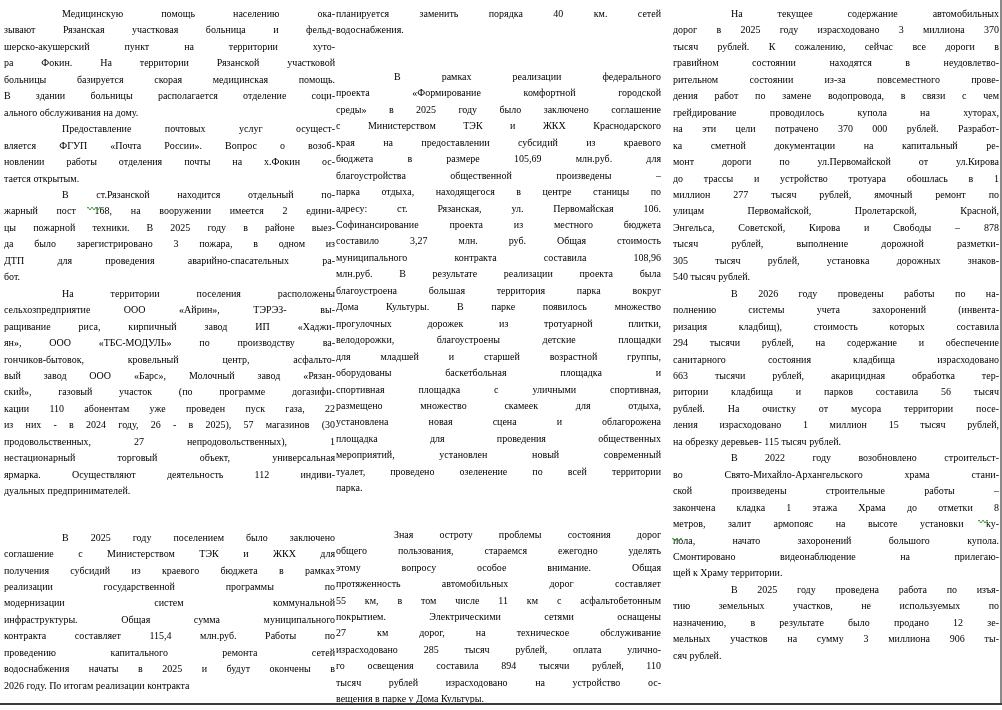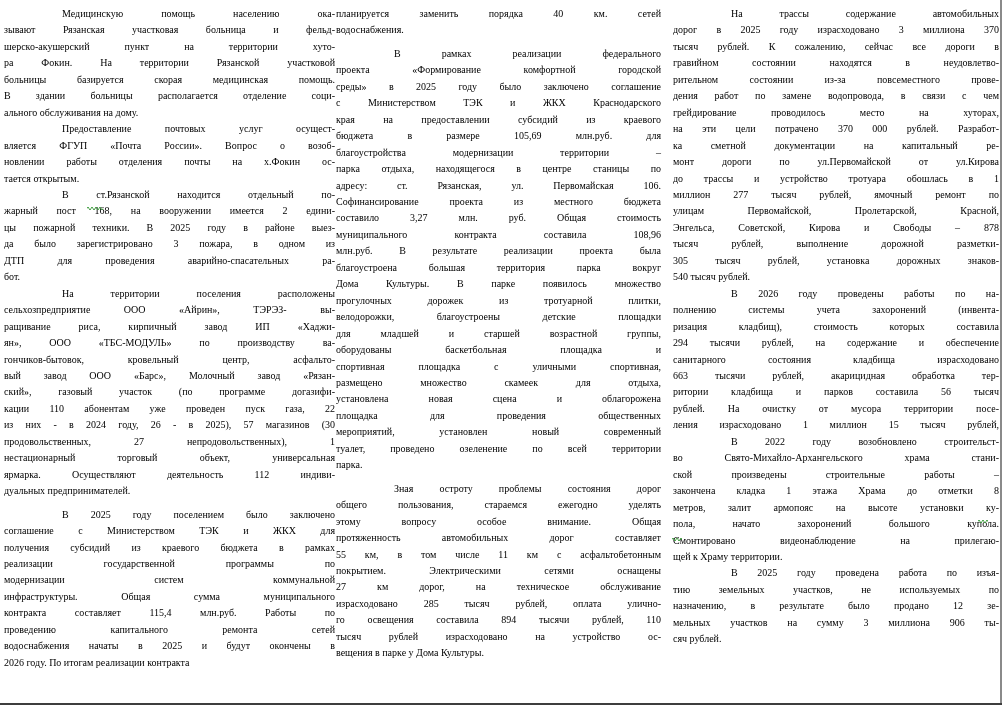--- a/index.html
+++ b/index.html
@@ -10,21 +10,21 @@
     overflow: hidden;
     font-family: "Liberation Serif", "DejaVu Serif", serif;
     color: #000000;
   }
   .page { position: absolute; inset: 0; }
   .col { position: absolute; top: 6px; }
   #col1 { left: 4px;   width: 331px; }
   #col2 { left: 336px; width: 325px; }
   #col3 { left: 673px; width: 326px; }
   .para { font-size: 10px; line-height: 16.45px; }
-  .para.gap { margin-top: 7px; }
+  .para.gap { margin-top: 30px; }
   .tline { text-align: justify; text-align-last: justify; }
   .tline.tlast { text-align-last: left; }
   .para.indent .tline:first-child { padding-left: 58px; }
   .bottom-rule {
     position: absolute; left: 0; top: 703px; width: 1002px; height: 2px;
     background: #3d3d3d;
   }
   .right-rule {
     position: absolute; top: 0; left: 1000px; width: 2px; height: 703px;
     background: #8a8a8a;
@@ -94,21 +94,21 @@
         <div class="tline">планируется заменить порядка 40 км. сетей</div>
         <div class="tline tlast">водоснабжения.</div>
       </div>
     <div class="para indent gap">
         <div class="tline">В рамках реализации федерального</div>
         <div class="tline">проекта «Формирование комфортной городской</div>
         <div class="tline">среды» в 2025 году было заключено соглашение</div>
         <div class="tline">с Министерством ТЭК и ЖКХ Краснодарского</div>
         <div class="tline">края на предоставлении субсидий из краевого</div>
         <div class="tline">бюджета в размере 105,69 млн.руб. для</div>
-        <div class="tline">благоустройства модернизации территории –</div>
+        <div class="tline">благоустройства общественной произведены –</div>
         <div class="tline">парка отдыха, находящегося в центре станицы по</div>
         <div class="tline">адресу: ст. Рязанская, ул. Первомайская 106.</div>
         <div class="tline">Софинансирование проекта из местного бюджета</div>
         <div class="tline">составило 3,27 млн. руб. Общая стоимость</div>
         <div class="tline">муниципального контракта составила 108,96</div>
         <div class="tline">млн.руб. В результате реализации проекта была</div>
         <div class="tline">благоустроена большая территория парка вокруг</div>
         <div class="tline">Дома Культуры. В парке появилось множество</div>
         <div class="tline">прогулочных дорожек из тротуарной плитки,</div>
         <div class="tline">велодорожки, благоустроены детские площадки</div>
@@ -132,27 +132,27 @@
         <div class="tline">27 км дорог, на техническое обслуживание</div>
         <div class="tline">израсходовано 285 тысяч рублей, оплата улично-</div>
         <div class="tline">го освещения составила 894 тысячи рублей, 110</div>
         <div class="tline">тысяч рублей израсходовано на устройство ос-</div>
         <div class="tline tlast">вещения в парке у Дома Культуры.</div>
       </div>
   </div>
 
   <div class="col" id="col3">
     <div class="para indent">
-        <div class="tline">На трассы содержание автомобильных</div>
+        <div class="tline">На текущее содержание автомобильных</div>
         <div class="tline">дорог в 2025 году израсходовано 3 миллиона 370</div>
         <div class="tline">тысяч рублей. К сожалению, сейчас все дороги в</div>
         <div class="tline">гравийном состоянии находятся в неудовлетво-</div>
         <div class="tline">рительном состоянии из-за повсеместного прове-</div>
         <div class="tline">дения работ по замене водопровода, в связи с чем</div>
-        <div class="tline">грейдирование проводилось место на хуторах,</div>
+        <div class="tline">грейдирование проводилось купола на хуторах,</div>
         <div class="tline">на эти цели потрачено 370 000 рублей. Разработ-</div>
         <div class="tline">ка сметной документации на капитальный ре-</div>
         <div class="tline">монт дороги по ул.Первомайской от ул.Кирова</div>
         <div class="tline">до трассы и устройство тротуара обошлась в 1</div>
         <div class="tline">миллион 277 тысяч рублей, ямочный ремонт по</div>
         <div class="tline">улицам Первомайской, Пролетарской, Красной,</div>
         <div class="tline">Энгельса, Советской, Кирова и Свободы – 878</div>
         <div class="tline">тысяч рублей, выполнение дорожной разметки-</div>
         <div class="tline">305 тысяч рублей, установка дорожных знаков-</div>
         <div class="tline tlast">540 тысяч рублей.</div>
@@ -160,20 +160,21 @@
     <div class="para indent">
         <div class="tline">В 2026 году проведены работы по на-</div>
         <div class="tline">полнению системы учета захоронений (инвента-</div>
         <div class="tline">ризация кладбищ), стоимость которых составила</div>
         <div class="tline">294 тысячи рублей, на содержание и обеспечение</div>
         <div class="tline">санитарного состояния кладбища израсходовано</div>
         <div class="tline">663 тысячи рублей, акарицидная обработка тер-</div>
         <div class="tline">ритории кладбища и парков составила 56 тысяч</div>
         <div class="tline">рублей. На очистку от мусора территории посе-</div>
         <div class="tline">ления израсходовано 1 миллион 15 тысяч рублей,</div>
+        <div class="tline tlast">на обрезку деревьев- 115 тысяч рублей.</div>
       </div>
     <div class="para indent">
         <div class="tline">В 2022 году возобновлено строительст-</div>
         <div class="tline">во Свято-Михайло-Архангельского храма стани-</div>
         <div class="tline">ской произведены строительные работы –</div>
         <div class="tline">закончена кладка 1 этажа Храма до отметки 8</div>
         <div class="tline">метров, залит армопояс на высоте установки ку-</div>
         <div class="tline">пола, начато захоронений большого купола.</div>
         <div class="tline">Смонтировано видеонаблюдение на прилегаю-</div>
         <div class="tline tlast">щей к Храму территории.</div>

